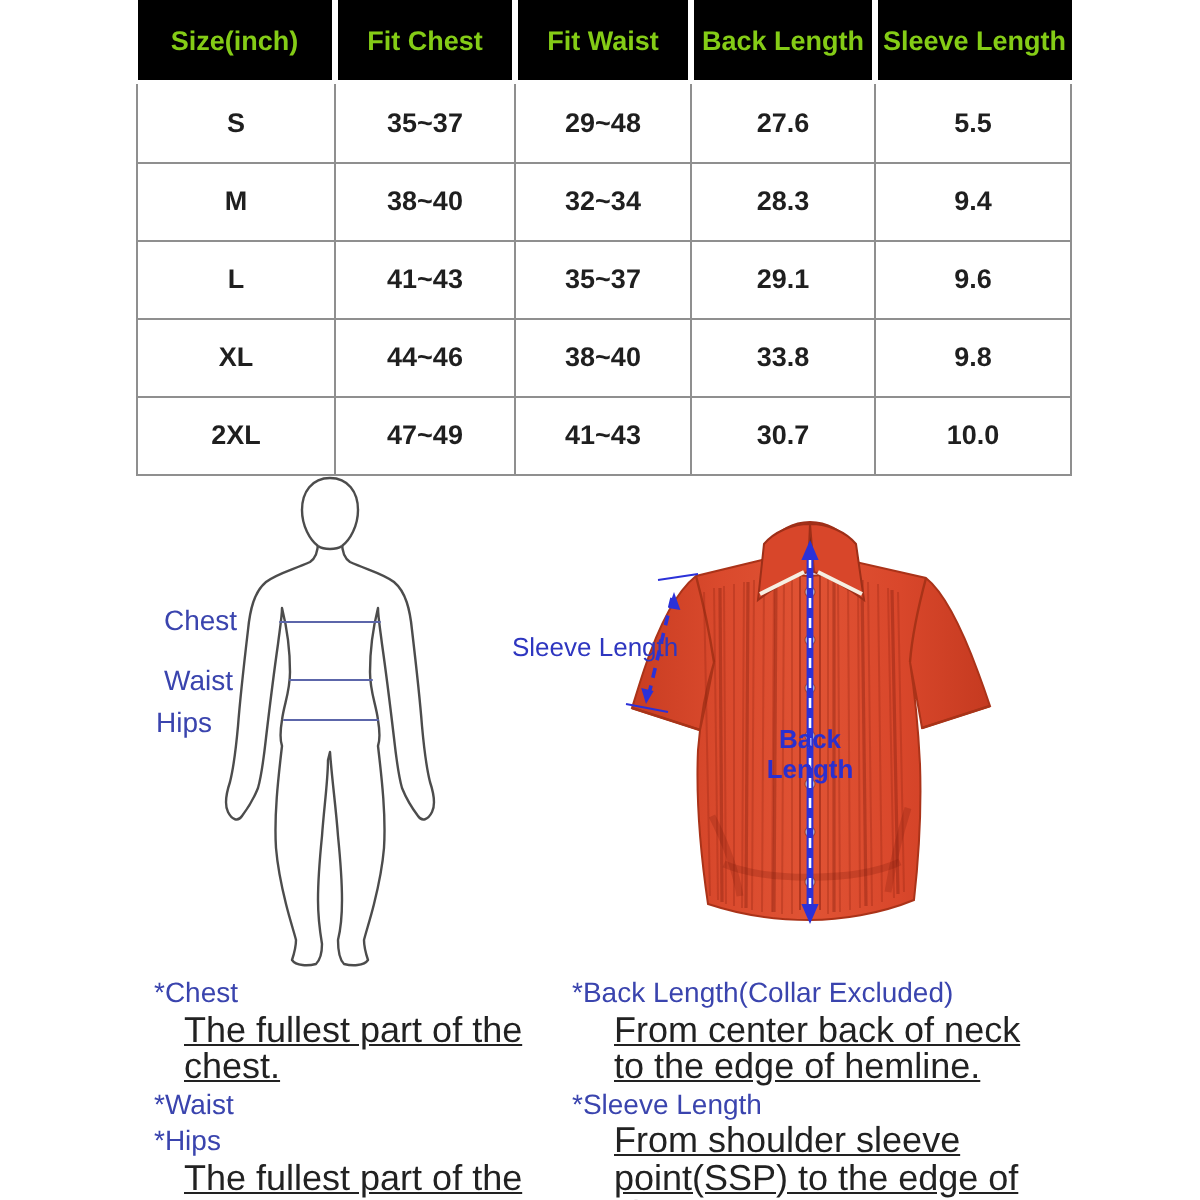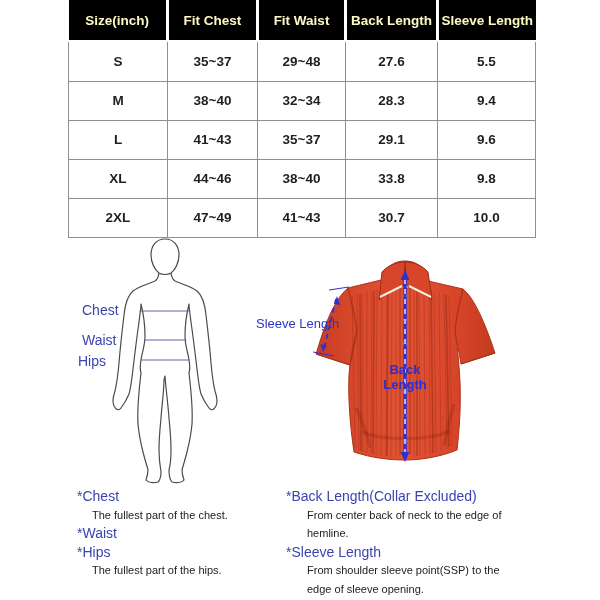--- a/index.html
+++ b/index.html
@@ -4,21 +4,21 @@
 <style>
   html,body{margin:0;padding:0;background:#ffffff;}
   .canvas{
     position:relative;width:600px;height:600px;background:#ffffff;overflow:hidden;
     font-family:"Liberation Sans","DejaVu Sans",sans-serif;color:#1a1a1a;
   }
   
   .size-table-wrap{position:absolute;left:68px;top:0;width:467px;height:238px;}
   table.size-table{border-collapse:collapse;table-layout:fixed;width:467px;height:238px;}
   table.size-table th{
-    background:#000;color:#fef9c3;font-size:13.5px;font-weight:bold;
+    background:#000;color:#84cc16;font-size:13.5px;font-weight:bold;
     height:40px;text-align:center;vertical-align:middle;
     border-left:3px solid #fff;border-bottom:2px solid #fff;padding:0;
   }
   table.size-table th:first-child{border-left:none;}
   table.size-table td{
     border:1px solid #8f8f8f;font-size:13.5px;font-weight:bold;color:#1f1f1f;
     text-align:center;vertical-align:middle;padding:0;background:#fff;
   }
   .col0{width:99px;} .col1{width:90px;} .col2{width:88px;} .col3{width:92px;} .col4{width:98px;}
   
@@ -27,21 +27,21 @@
   .lbl-chest{left:82px;top:302px;}
   .lbl-waist{left:82px;top:332px;}
   .lbl-hips{left:78px;top:353px;}
   .lbl-sleeve{left:256px;top:316px;font-size:13px;color:#2e36c0;}
   .lbl-back{left:370px;top:362px;width:70px;text-align:center;font-size:13px;font-weight:bold;color:#2a2fd0;}
   
   .defs{position:absolute;top:487px;line-height:18.5px;}
   .defs-left{left:77px;width:205px;}
   .defs-right{left:286px;width:238px;}
   .def-term{color:#3a44ae;font-size:14px;}
-  .def-desc{color:#222;font-size:11px;}
+  .def-desc{color:#222;font-size:18px;text-decoration:underline;}
   .defs-left .def-desc{margin-left:15px;}
   .defs-right .def-desc{margin-left:21px;}
 </style>
 </head>
 <body>
 
 <div class="canvas">
 
   <div class="size-table-wrap">
     <table class="size-table">

